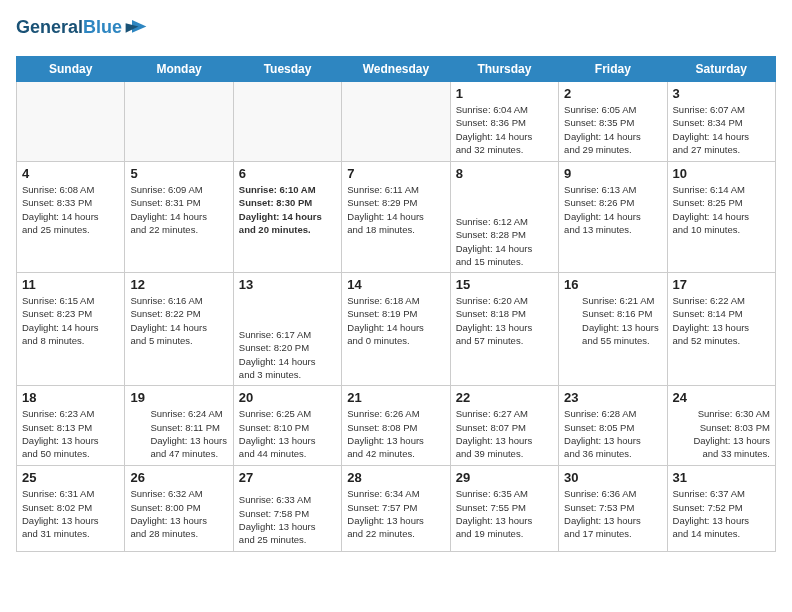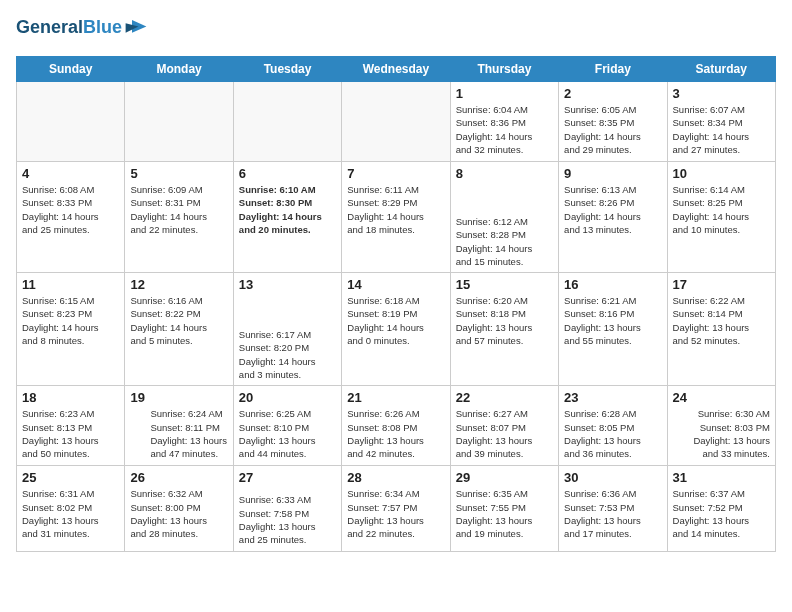--- a/index.html
+++ b/index.html
@@ -226,21 +226,21 @@
         </td>
         <td>
           <div class="day-number">15</div>
           <div class="day-info" style="white-space: pre-line;">Sunrise: 6:20 AM
 Sunset: 8:18 PM
 Daylight: 13 hours
 and 57 minutes.</div>
         </td>
         <td>
           <div class="day-number">16</div>
-          <div class="day-info" style="white-space: pre-line;">Sunrise: 6:21 AM
+          <div class="day-info" style="white-space: pre-line; margin-left: 18px;">Sunrise: 6:21 AM
 Sunset: 8:16 PM
 Daylight: 13 hours
 and 55 minutes.</div>
         </td>
         <td>
           <div class="day-number">17</div>
           <div class="day-info" style="white-space: pre-line;">Sunrise: 6:22 AM
 Sunset: 8:14 PM
 Daylight: 13 hours
 and 52 minutes.</div>

